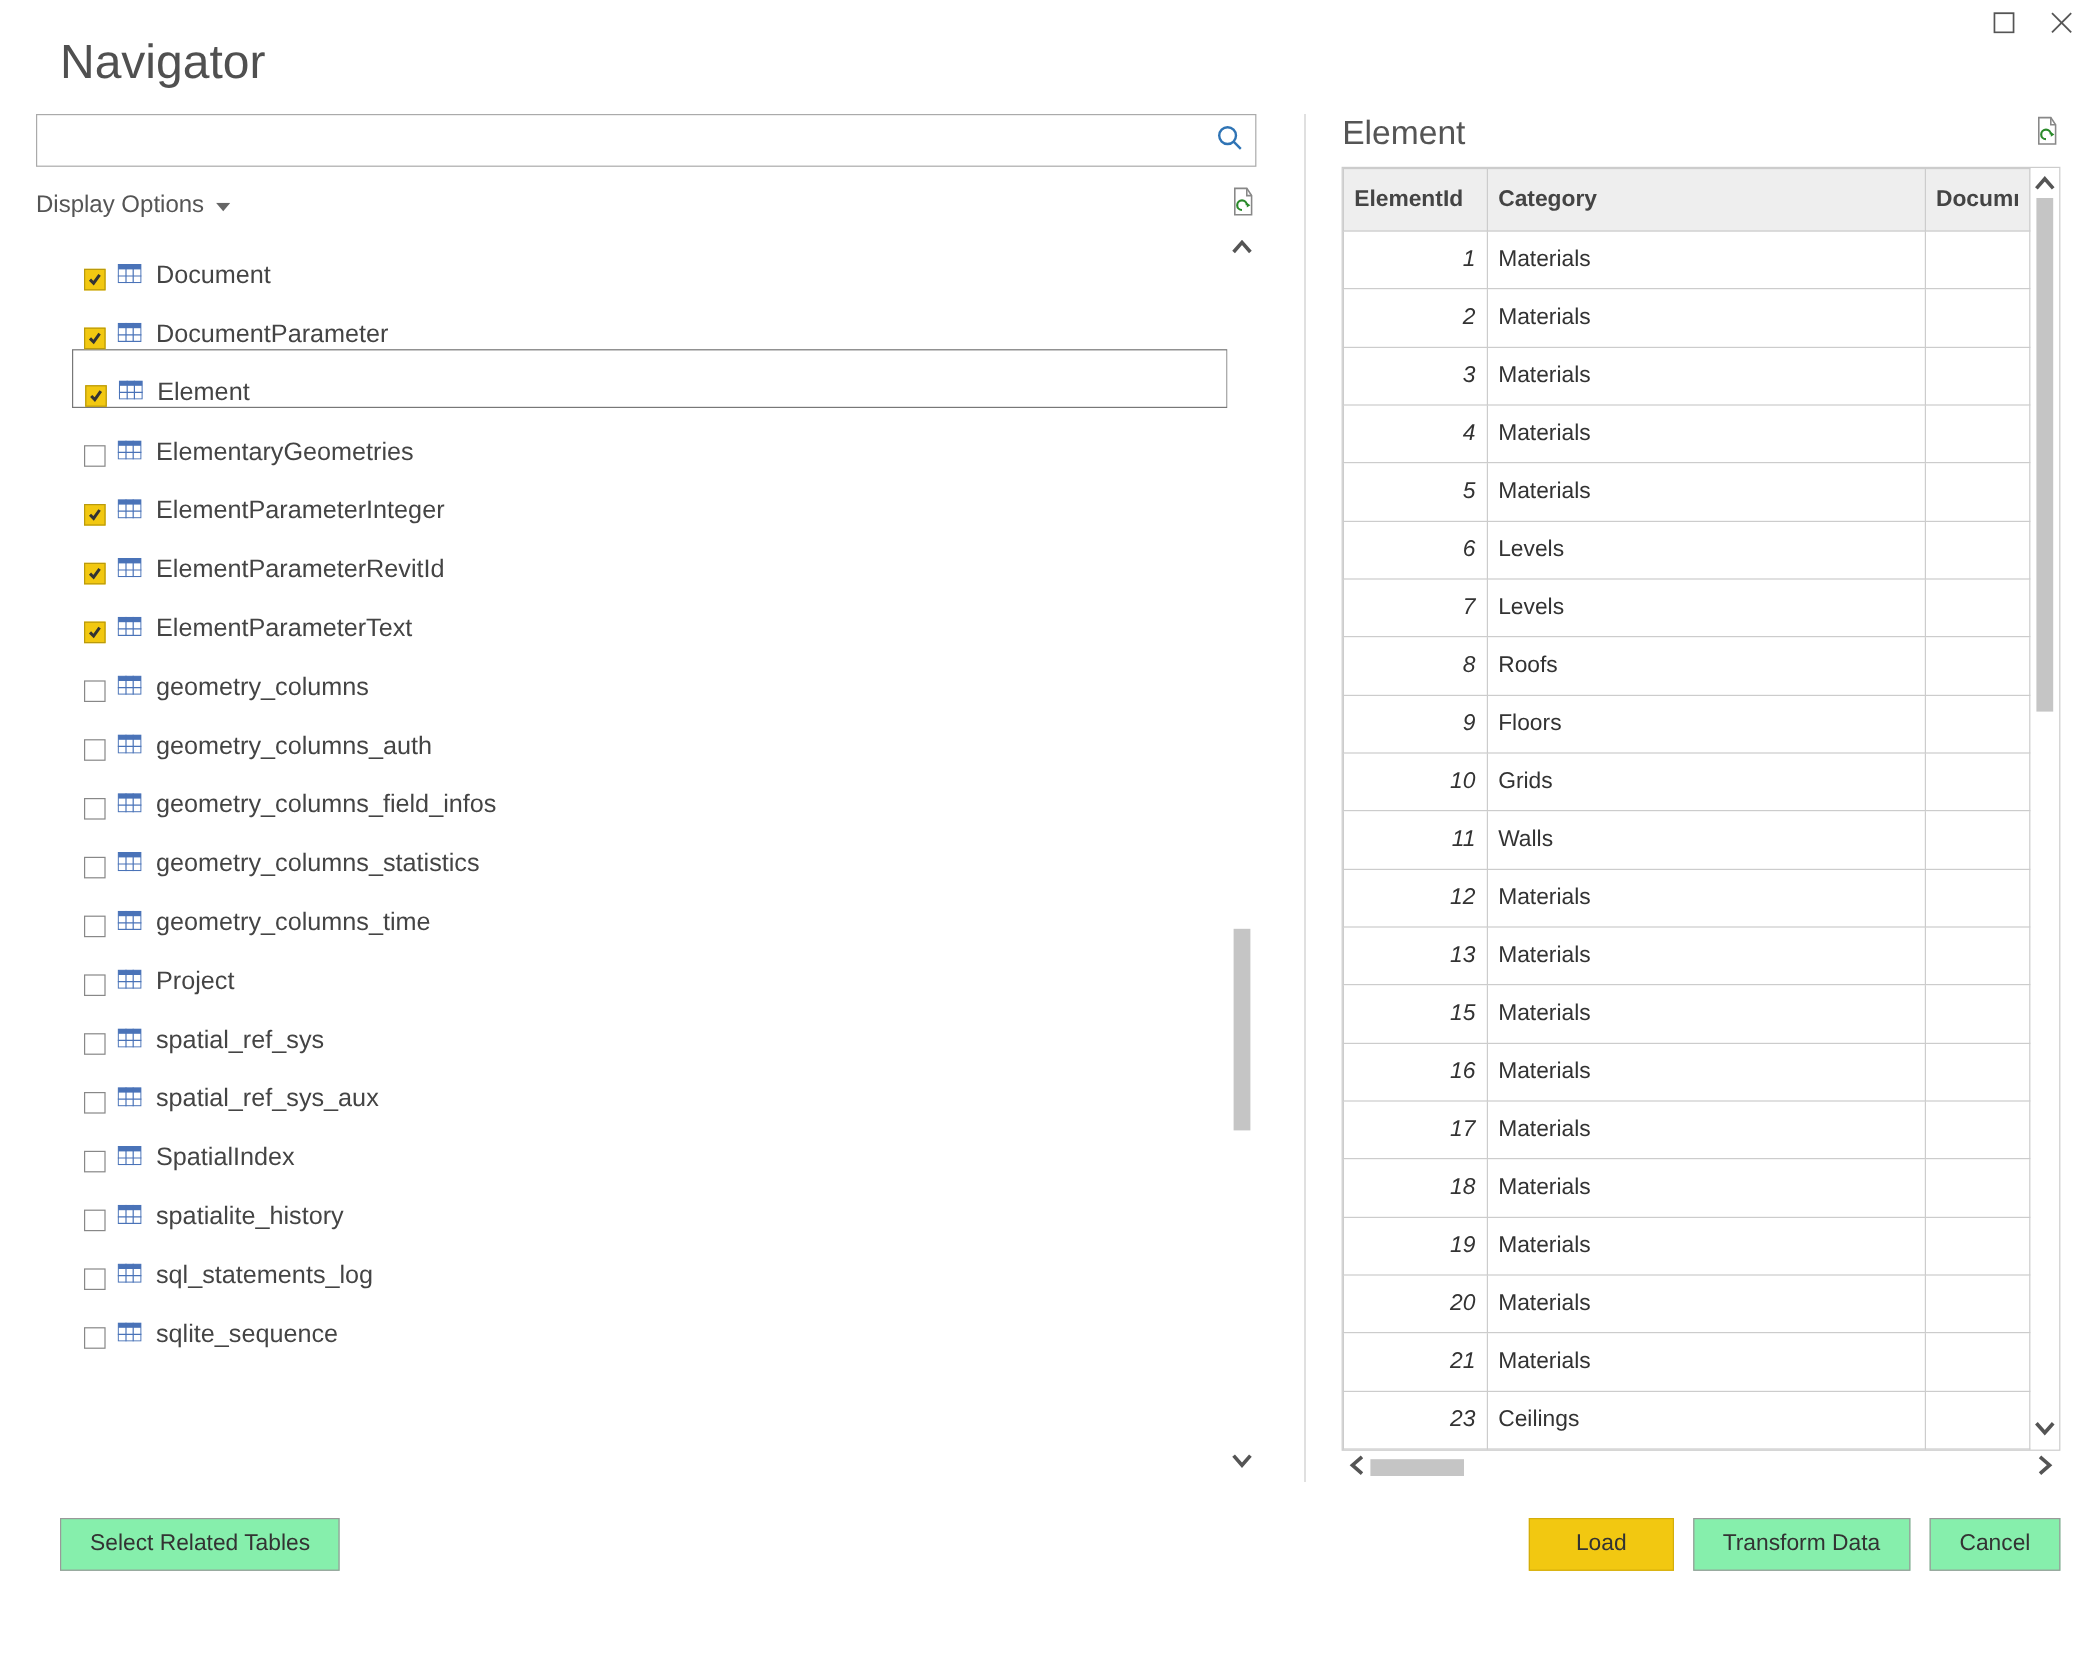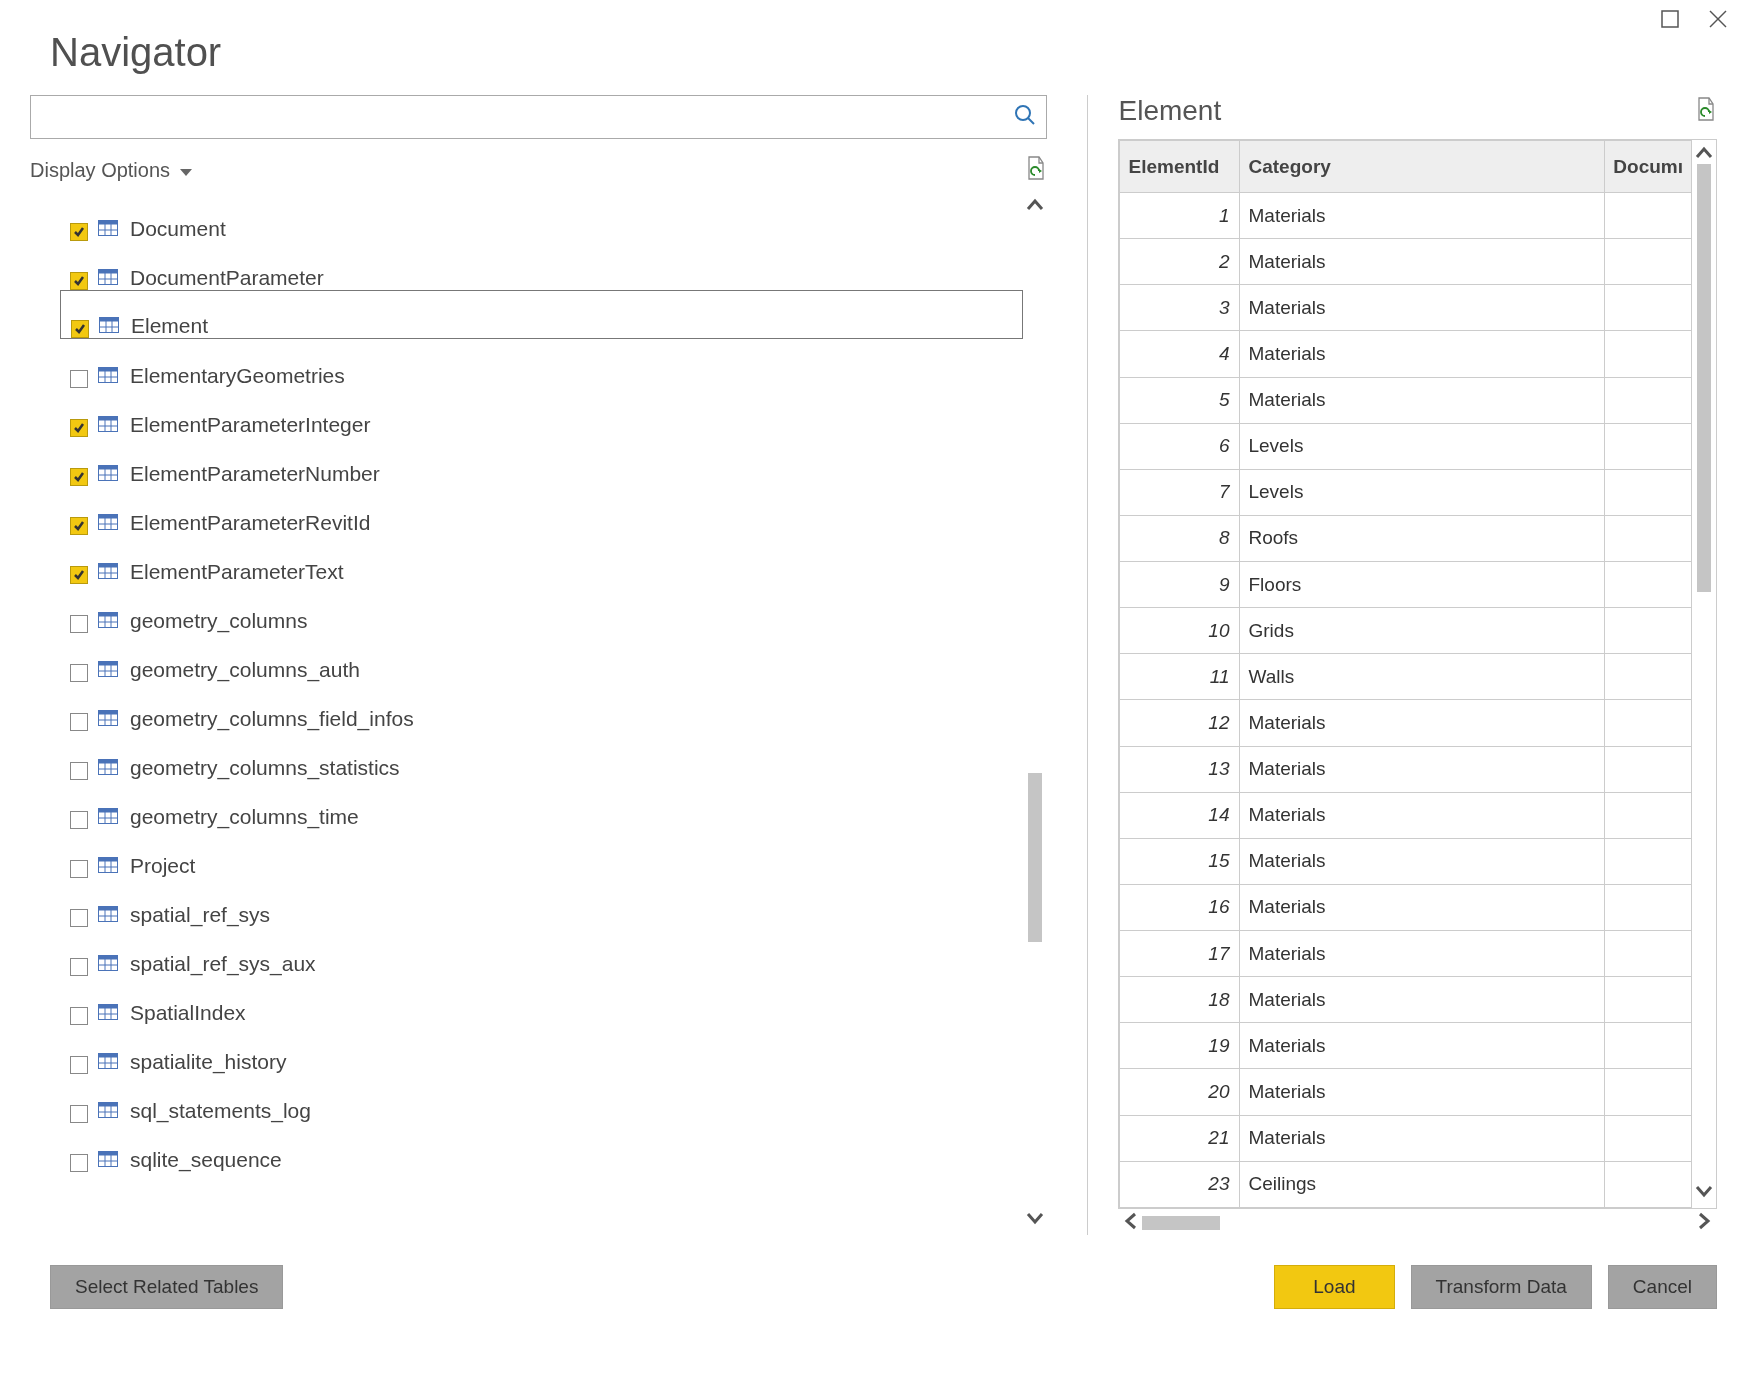--- a/index.html
+++ b/index.html
@@ -202,21 +202,21 @@
     margin-top:2px;
   }
   .footer {
     display:flex;
     justify-content: space-between;
     align-items:center;
     padding: 30px 30px 0 50px;
   }
   .btn {
     border: 1px solid #999;
-    background: #a3a3a3;
+    background: #86efac;
     padding: 10px 24px;
     font-size: 19px;
     cursor: pointer;
     color: #333;
   }
   .btn.primary {
     background: #F2C811;
     border-color: #d4ad0a;
     padding: 10px 38px;
   }
@@ -356,35 +356,20 @@
                 <polyline points="2,6 5,9 10,2" fill="none" stroke="#333" stroke-width="2.5"></polyline>
               </svg>
             </span>
             <span><svg class="table-icon" viewBox="0 0 20 16">
                 <rect class="outer" x="0.5" y="0.5" width="19" height="15"></rect>
                 <rect x="0.5" y="0.5" width="19" height="4" fill="#4a73b8"></rect>
                 <line x1="7" y1="0" x2="7" y2="16"></line>
                 <line x1="13" y1="0" x2="13" y2="16"></line>
                 <line x1="0" y1="10" x2="20" y2="10"></line>
               </svg></span>
-            <span>ElementParameterNumber</span>
-          </div>
-          <div class="tree-item">
-            <span class="cb checked">
-              <svg width="12" height="12" viewBox="0 0 12 12">
-                <polyline points="2,6 5,9 10,2" fill="none" stroke="#333" stroke-width="2.5"></polyline>
-              </svg>
-            </span>
-            <span><svg class="table-icon" viewBox="0 0 20 16">
-                <rect class="outer" x="0.5" y="0.5" width="19" height="15"></rect>
-                <rect x="0.5" y="0.5" width="19" height="4" fill="#4a73b8"></rect>
-                <line x1="7" y1="0" x2="7" y2="16"></line>
-                <line x1="13" y1="0" x2="13" y2="16"></line>
-                <line x1="0" y1="10" x2="20" y2="10"></line>
-              </svg></span>
             <span>ElementParameterRevitId</span>
           </div>
           <div class="tree-item">
             <span class="cb checked">
               <svg width="12" height="12" viewBox="0 0 12 12">
                 <polyline points="2,6 5,9 10,2" fill="none" stroke="#333" stroke-width="2.5"></polyline>
               </svg>
             </span>
             <span><svg class="table-icon" viewBox="0 0 20 16">
                 <rect class="outer" x="0.5" y="0.5" width="19" height="15"></rect>
@@ -629,25 +614,20 @@
               <td>Walls</td>
               <td></td>
             </tr>
             <tr>
               <td class="num">12</td>
               <td>Materials</td>
               <td></td>
             </tr>
             <tr>
               <td class="num">13</td>
-              <td>Materials</td>
-              <td></td>
-            </tr>
-            <tr>
-              <td class="num">14</td>
               <td>Materials</td>
               <td></td>
             </tr>
             <tr>
               <td class="num">15</td>
               <td>Materials</td>
               <td></td>
             </tr>
             <tr>
               <td class="num">16</td>

